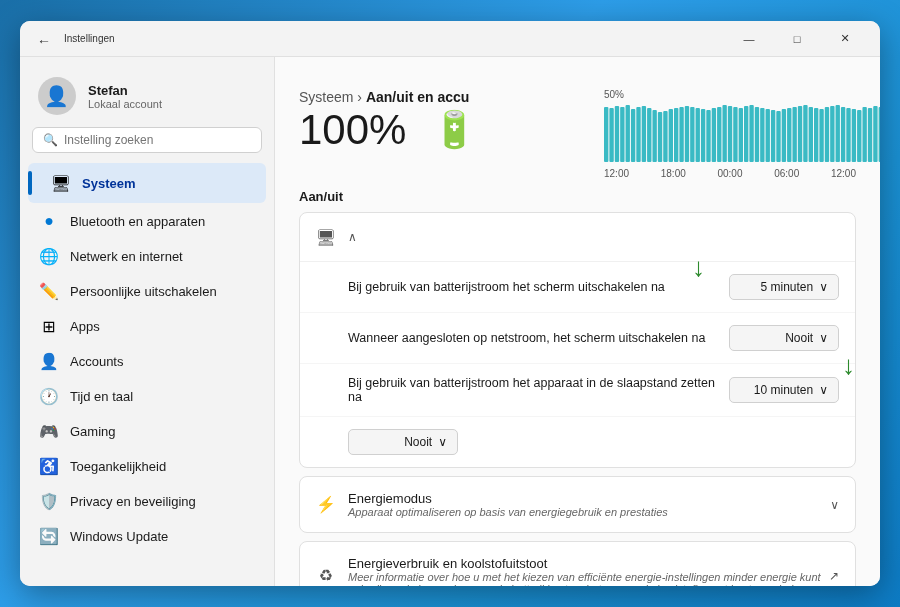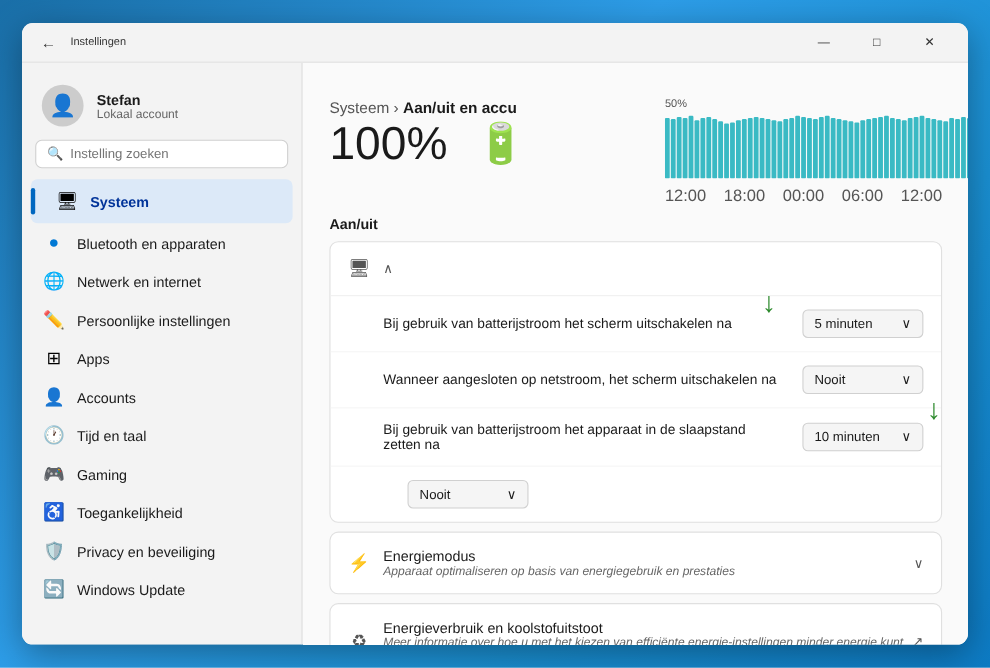--- a/index.html
+++ b/index.html
@@ -180,21 +180,21 @@
     }
     .chart-area {
       margin-left: auto;
       margin-right: 0;
       width: 280px;
       padding-left: 28px;
     }
     .chart-time-labels {
       display: flex;
       justify-content: space-between;
-      font-size: 15px;
+      font-size: 10px;
       color: #555;
       margin-top: 2px;
     }
     .section-label {
       font-size: 13px;
       font-weight: 600;
       color: #1a1a1a;
       margin-bottom: 8px;
       margin-top: 4px;
     }
@@ -255,24 +255,23 @@
     .setting-dropdown {
       display: flex;
       align-items: center;
       gap: 6px;
       background: #f5f5f5;
       border: 1px solid #d0d0d0;
       border-radius: 5px;
       padding: 5px 10px;
       cursor: pointer;
       min-width: 110px;
-      justify-content: space-between;
+      justify-content: flex-end;
       font-size: 12px;
       color: #1a1a1a;
-      margin-left: 22px;
     }
     .left-battery {
       display: flex;
       align-items: center;
       gap: 26px;
     }
     .top-header {
       display: flex;
       align-items: flex-start;
       justify-content: space-between;
@@ -326,21 +325,21 @@
       <div class="nav-item">
         <div class="nav-icon" style="color:#0078d4;">●</div>
         <span class="nav-label">Bluetooth en apparaten</span>
       </div>
       <div class="nav-item">
         <div class="nav-icon">🌐</div>
         <span class="nav-label">Netwerk en internet</span>
       </div>
       <div class="nav-item">
         <div class="nav-icon">✏️</div>
-        <span class="nav-label">Persoonlijke instellingen</span>
+        <span class="nav-label">Persoonlijke uitschakelen</span>
       </div>
       <div class="nav-item">
         <div class="nav-icon">⊞</div>
         <span class="nav-label">Apps</span>
       </div>
       <div class="nav-item">
         <div class="nav-icon">👤</div>
         <span class="nav-label">Accounts</span>
       </div>
       <div class="nav-item">

